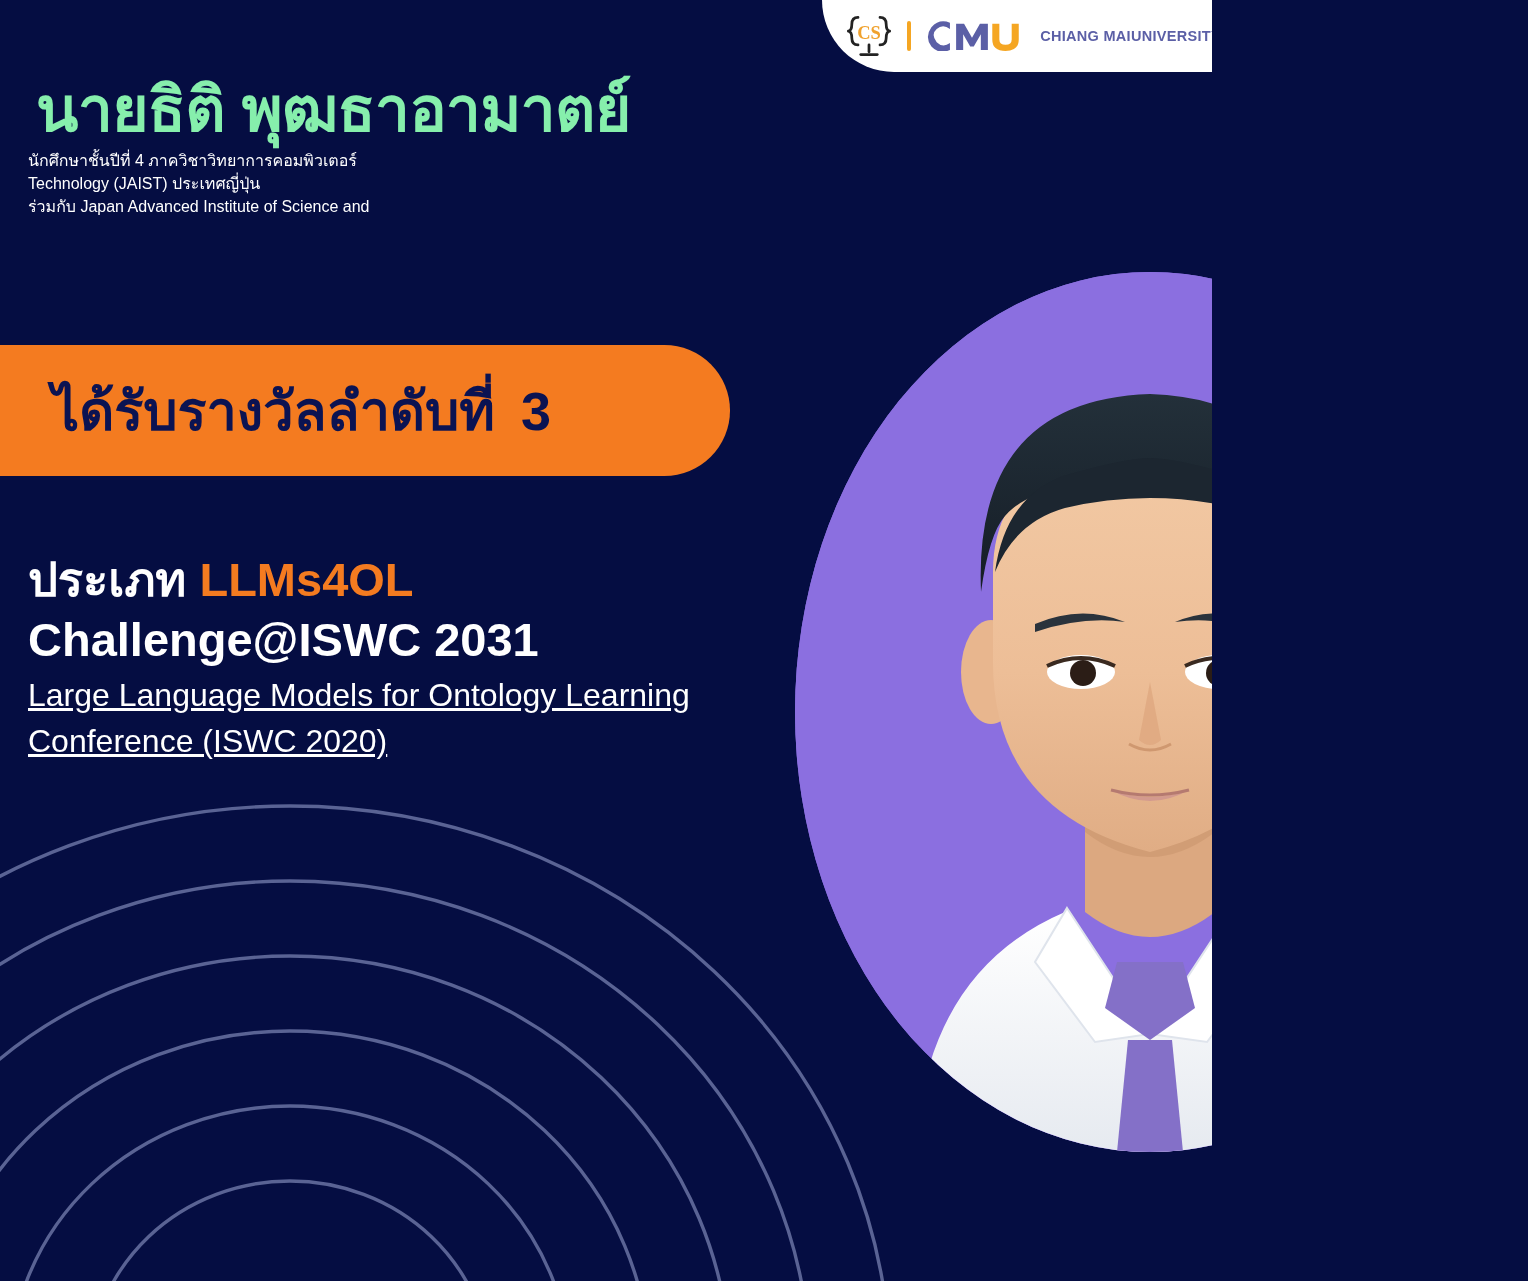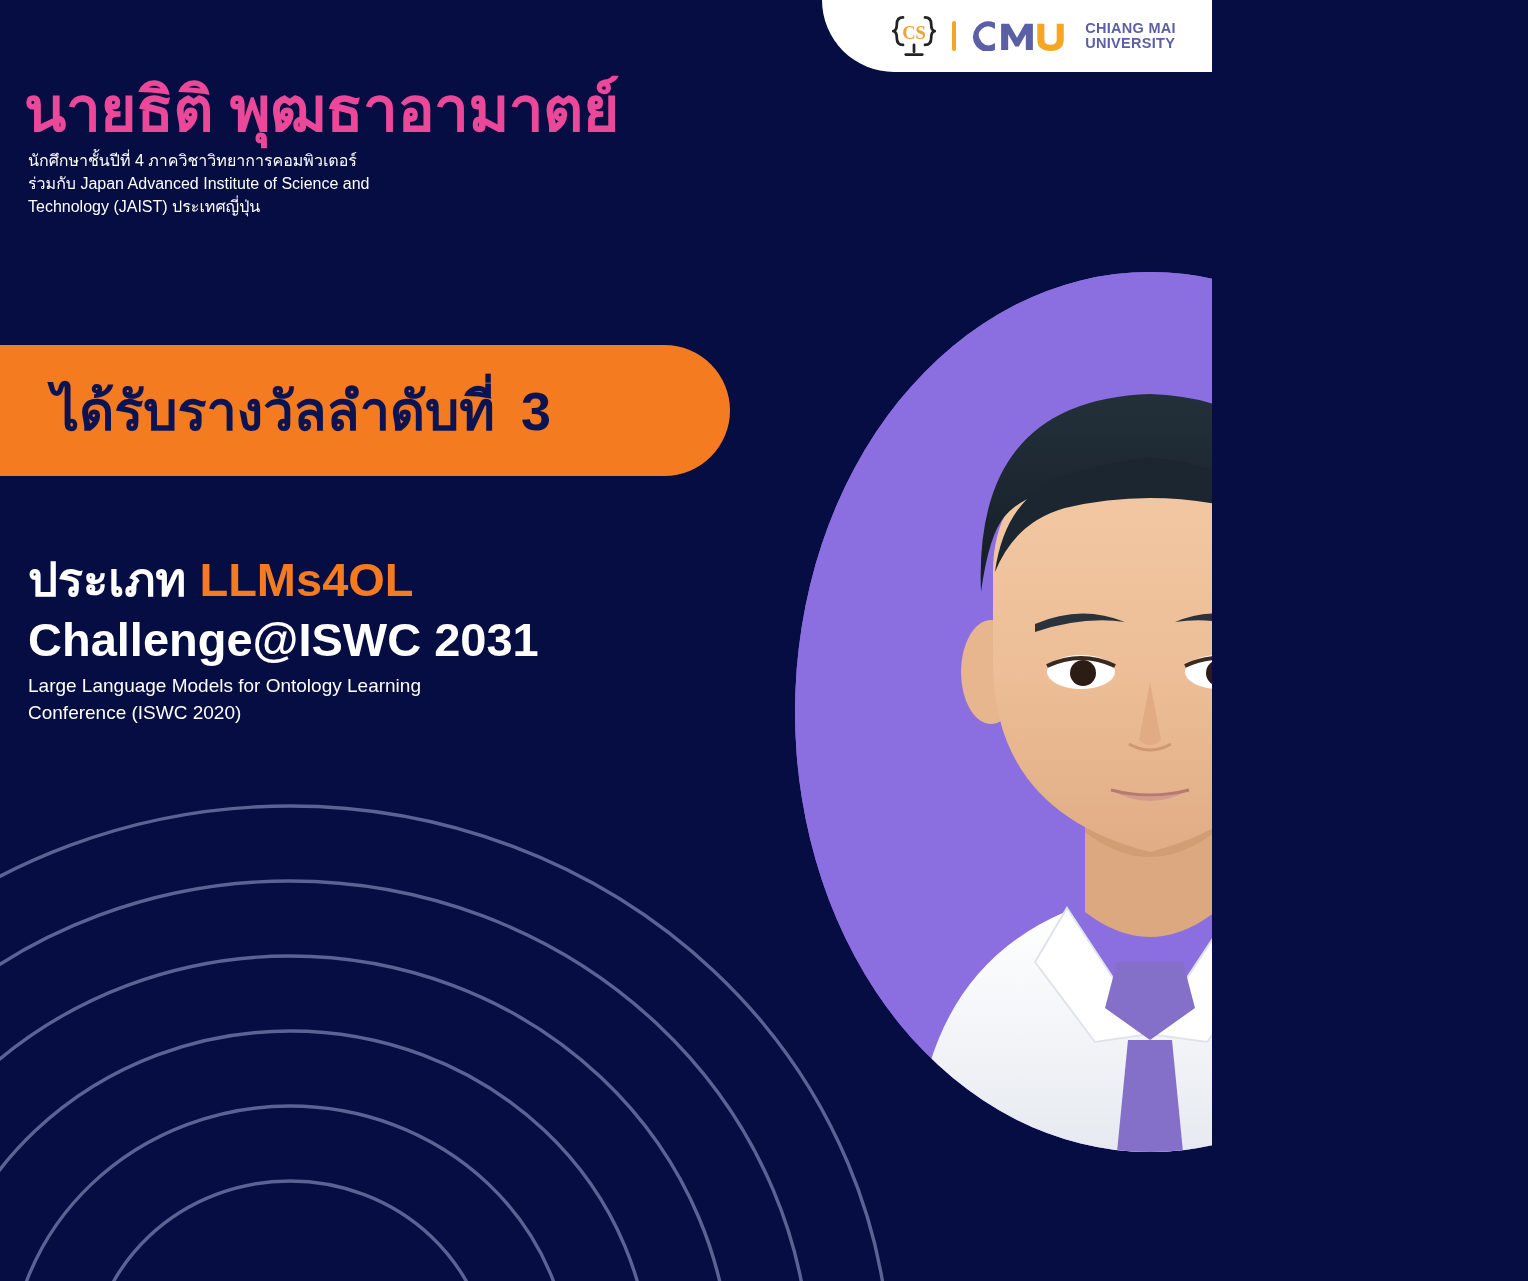--- a/index.html
+++ b/index.html
@@ -47,42 +47,42 @@
     padding-left:34px;
     z-index:6;
   }
   .cs-logo { width:44px; height:46px; flex:none; }
   .brand-div {
     width:4px; height:30px; background:#f5a623; border-radius:2px; flex:none;
   }
   .cmu-logo { height:34px; flex:none; display:flex; align-items:center; gap:9px; }
   .cmu-mark { height:30px; }
   .cmu-words {
-    display:flex; flex-direction:column; justify-content:center;
+    display:flex; justify-content:center;
     line-height:1.02;
     font-weight:bold;
     font-size:14.5px;
     letter-spacing:0.3px;
     color:#5b5fa6;
   }
 
   
   .content {
     position:absolute;
     left:0; top:0;
     width:800px;
     z-index:4;
   }
 
   .name-title {
-    color:#ec4899;
+    color:#86efac;
     font-size:62px;
     font-weight:bold;
     line-height:1.04;
-    padding:78px 0 0 24px;
+    padding:78px 0 0 36px;
     letter-spacing:-0.5px;
     white-space:nowrap;
   }
 
   .subtitle {
     color:#ffffff;
     font-size:16px;
     line-height:1.42;
     padding:8px 0 0 28px;
     font-weight:400;
@@ -131,24 +131,25 @@
     white-space:nowrap;
   }
   .cat-accent { color:#f47b20; }
 
   .description {
     position:absolute;
     left:28px;
     top:672px;
     width:700px;
     color:#ffffff;
-    font-size:19px;
+    font-size:32px;
     line-height:1.44;
     font-weight:400;
     z-index:4;
+    text-decoration:underline;
   }
   .description div { white-space:nowrap; }
 
   
   .portrait-wrap {
     position:absolute;
     left:795px;
     top:272px;
     width:710px;
     height:880px;
@@ -263,22 +264,22 @@
         <span>CHIANG MAI</span>
         <span>UNIVERSITY</span>
       </div>
     </div>
   </div>
 
   <div class="content">
     <div class="name-title">นายธิติ พุฒธาอามาตย์</div>
     <div class="subtitle">
       <div>นักศึกษาชั้นปีที่ 4 ภาควิชาวิทยาการคอมพิวเตอร์</div>
+      <div>Technology (JAIST) ประเทศญี่ปุ่น</div>
       <div>ร่วมกับ Japan Advanced Institute of Science and</div>
-      <div>Technology (JAIST) ประเทศญี่ปุ่น</div>
     </div>
   </div>
 
   <div class="award-pill">
     <div class="award-text">
       <span>ได้รับรางวัลลำดับที่</span><span class="award-rank">3</span>
     </div>
   </div>
 
   <div class="category">

